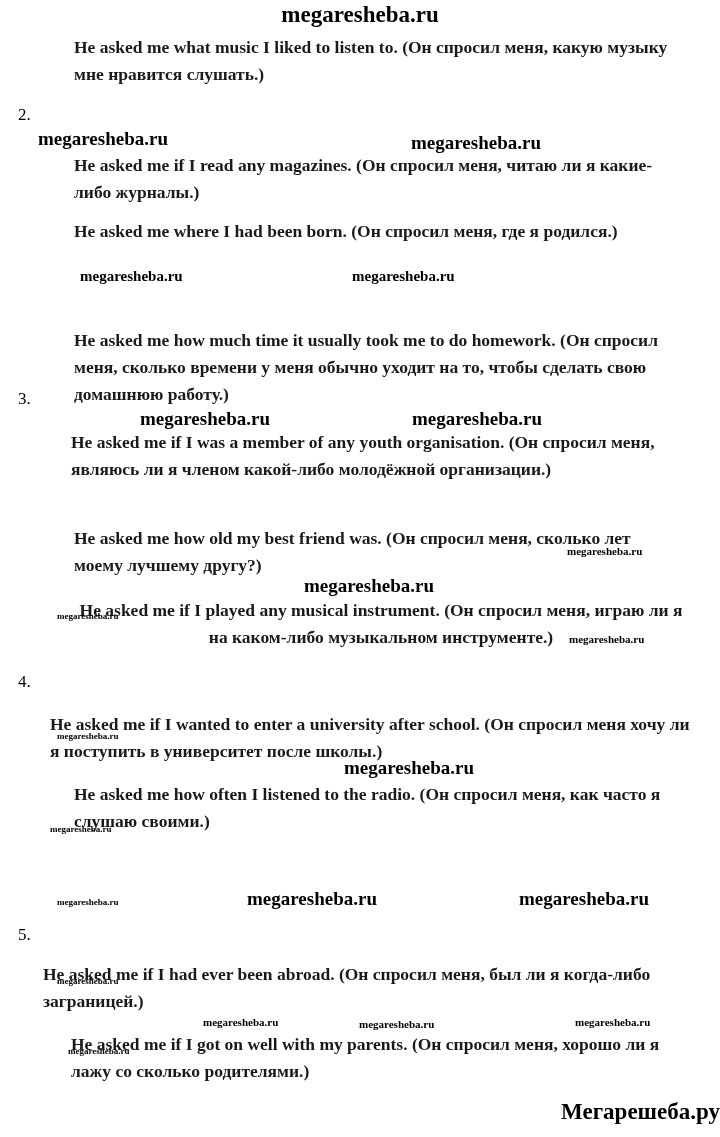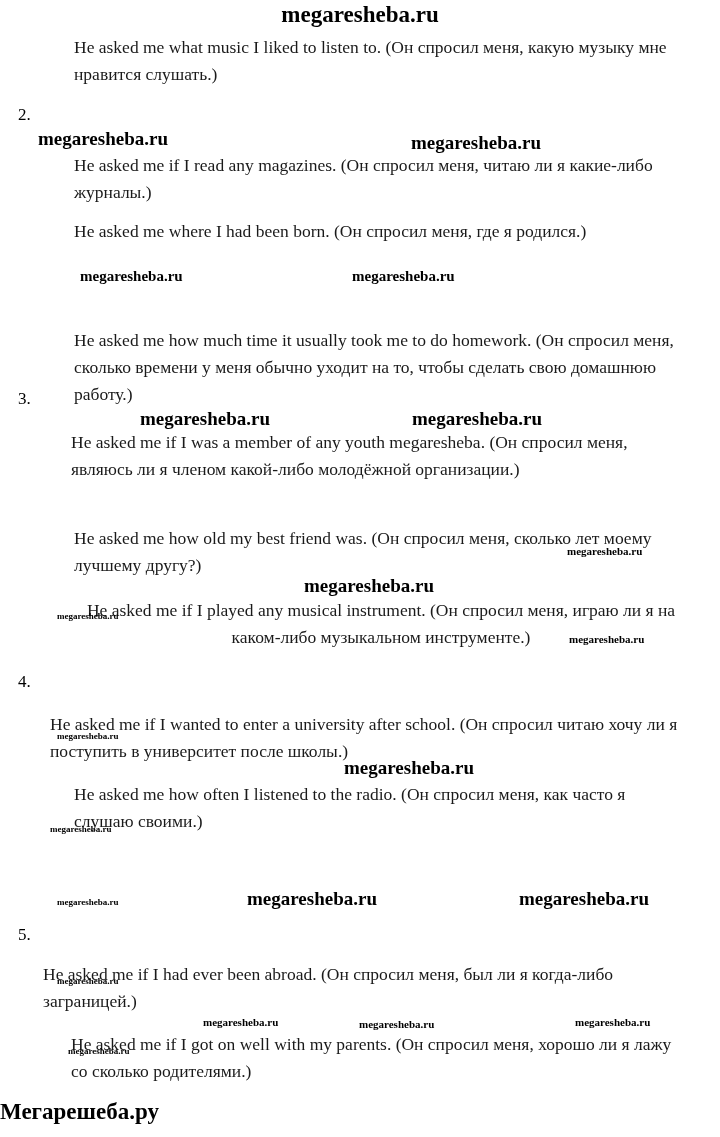--- a/index.html
+++ b/index.html
@@ -30,39 +30,40 @@
     font-weight: bold;
     font-size: 23px;
     letter-spacing: 0px;
     color: #000000;
   }
   .footer-title {
     position: absolute;
     top: 1099px;
     left: 0;
     width: 720px;
-    text-align: left;
+    text-align: right;
     font-family: "Liberation Serif", serif;
     font-weight: bold;
     font-size: 23px;
     color: #000000;
   }
   .num {
     position: absolute;
     font-family: "Liberation Serif", serif;
     font-size: 17px;
     color: #000000;
   }
   .para {
     position: absolute;
     font-family: "Liberation Serif", serif;
     font-size: 17.5px;
     line-height: 27px;
     color: #1a1a1a;
     text-align: left;
+    font-weight: bold;
   }
   
   .wm {
     position: absolute;
     font-family: "Liberation Serif", serif;
     font-weight: bold;
     color: #000000;
     white-space: nowrap;
     pointer-events: none;
   }
@@ -79,26 +80,26 @@
   <div class="header-title">megaresheba.ru</div>
 
   <div class="para" style="top:34px; left:74px; width:604px;">He asked me what music I liked to listen to. (Он спросил меня, какую музыку мне нравится слушать.)</div>
 
   <div class="num" style="top:105px; left:18px;">2.</div>
   <div class="para" style="top:152px; left:74px; width:600px;">He asked me if I read any magazines. (Он спросил меня, читаю ли я какие-либо журналы.)</div>
   <div class="para" style="top:218px; left:74px; width:600px;">He asked me where I had been born. (Он спросил меня, где я родился.)</div>
   <div class="para" style="top:290px; left:74px; width:612px;margin-top:37px;">He asked me how much time it usually took me to do homework. (Он спросил меня, сколько времени у меня обычно уходит на то, чтобы сделать свою домашнюю работу.)</div>
 
   <div class="num" style="top:389px; left:18px;">3.</div>
-  <div class="para" style="top:429px; left:71px; width:612px;">He asked me if I was a member of any youth megaresheba. (Он спросил меня, являюсь ли я членом какой-либо молодёжной организации.)</div>
+  <div class="para" style="top:429px; left:71px; width:612px;">He asked me if I was a member of any youth organisation. (Он спросил меня, являюсь ли я членом какой-либо молодёжной организации.)</div>
   <div class="para" style="top:525px; left:74px; width:608px;">He asked me how old my best friend was. (Он спросил меня, сколько лет моему лучшему другу?)</div>
   <div class="para" style="top:597px; left:71px; width:620px;text-align:center;">He asked me if I played any musical instrument. (Он спросил меня, играю ли я на каком-либо музыкальном инструменте.)</div>
 
   <div class="num" style="top:672px; left:18px;">4.</div>
-  <div class="para" style="top:711px; left:50px; width:640px;">He asked me if I wanted to enter a university after school. (Он спросил читаю хочу ли я поступить в университет после школы.)</div>
+  <div class="para" style="top:711px; left:50px; width:640px;">He asked me if I wanted to enter a university after school. (Он спросил меня хочу ли я поступить в университет после школы.)</div>
   <div class="para" style="top:781px; left:74px; width:600px;">He asked me how often I listened to the radio. (Он спросил меня, как часто я слушаю своими.)</div>
 
   <div class="num" style="top:925px; left:18px;">5.</div>
   <div class="para" style="top:961px; left:43px; width:645px;">He asked me if I had ever been abroad. (Он спросил меня, был ли я когда-либо заграницей.)</div>
   <div class="para" style="top:1031px; left:71px; width:615px;">He asked me if I got on well with my parents. (Он спросил меня, хорошо ли я лажу со сколько родителями.)</div>
 
   <div class="wm wm-lg" style="top:128px; left:38px;">megaresheba.ru</div>
   <div class="wm wm-lg" style="top:132px; left:411px;">megaresheba.ru</div>
   <div class="wm wm-md" style="top:268px; left:80px;">megaresheba.ru</div>
   <div class="wm wm-md" style="top:268px; left:352px;">megaresheba.ru</div>

